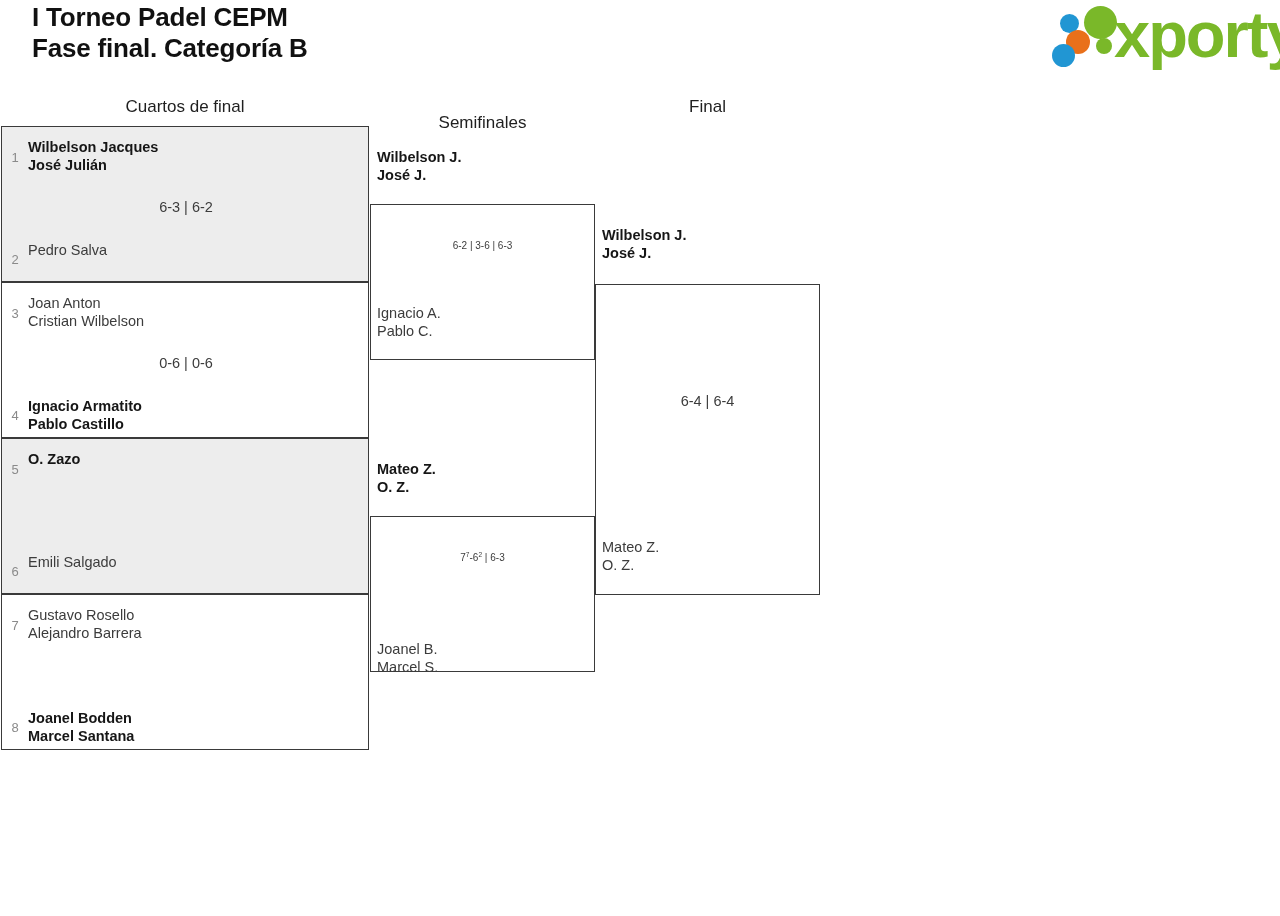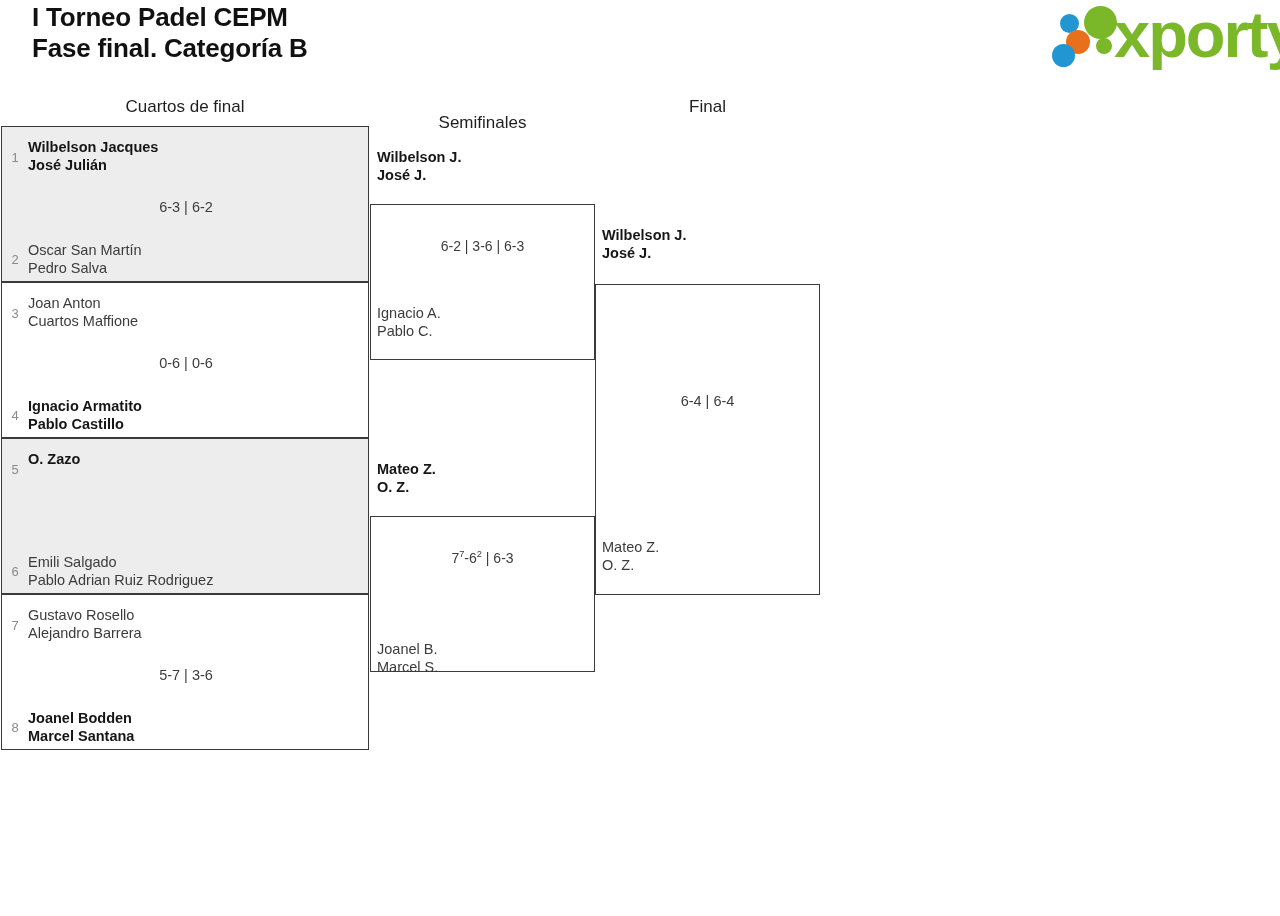--- a/index.html
+++ b/index.html
@@ -142,21 +142,21 @@
   }
   #sf-box-1 { top: 204px; }
   #sf-box-2 { top: 516px; }
 
   .sf-score {
     position: absolute;
     left: 0px;
     top: 32px;
     width: 223px;
     text-align: center;
-    font-size: 14px;
+    font-size: 10px;
     line-height: 18px;
     color: #3c3c3c;
     white-space: nowrap;
   }
 
   .sf-team {
     position: absolute;
     left: 377px;
     width: 215px;
   }
@@ -241,32 +241,31 @@
     <div class="seed">1</div>
     <div class="names">
       <div class="n">Wilbelson Jacques</div>
       <div class="n">José Julián</div>
     </div>
   </div>
   <div class="qf-score">6-3 | 6-2</div>
   <div class="qf-team bottom">
     <div class="seed">2</div>
     <div class="names">
-      <div class="n">Oscar San Martín</div>
       <div class="n">Pedro Salva</div>
     </div>
   </div>
 </div>
 
 <div class="qf-cell" id="qf-cell-2">
   <div class="qf-team top">
     <div class="seed">3</div>
     <div class="names">
       <div class="n">Joan Anton</div>
-      <div class="n">Cuartos Maffione</div>
+      <div class="n">Cristian Wilbelson</div>
     </div>
   </div>
   <div class="qf-score">0-6 | 0-6</div>
   <div class="qf-team bottom winner">
     <div class="seed">4</div>
     <div class="names">
       <div class="n">Ignacio Armatito</div>
       <div class="n">Pablo Castillo</div>
     </div>
   </div>
@@ -276,34 +275,32 @@
   <div class="qf-team top winner">
     <div class="seed">5</div>
     <div class="names">
       <div class="n">O. Zazo</div>
     </div>
   </div>
   <div class="qf-team bottom">
     <div class="seed">6</div>
     <div class="names">
       <div class="n">Emili Salgado</div>
-      <div class="n">Pablo Adrian Ruiz Rodriguez</div>
     </div>
   </div>
 </div>
 
 <div class="qf-cell" id="qf-cell-4">
   <div class="qf-team top">
     <div class="seed">7</div>
     <div class="names">
       <div class="n">Gustavo Rosello</div>
       <div class="n">Alejandro Barrera</div>
     </div>
   </div>
-  <div class="qf-score">5-7 | 3-6</div>
   <div class="qf-team bottom winner">
     <div class="seed">8</div>
     <div class="names">
       <div class="n">Joanel Bodden</div>
       <div class="n">Marcel Santana</div>
     </div>
   </div>
 </div>
 
 <div class="sf-team winner" id="sf-team-1a">

